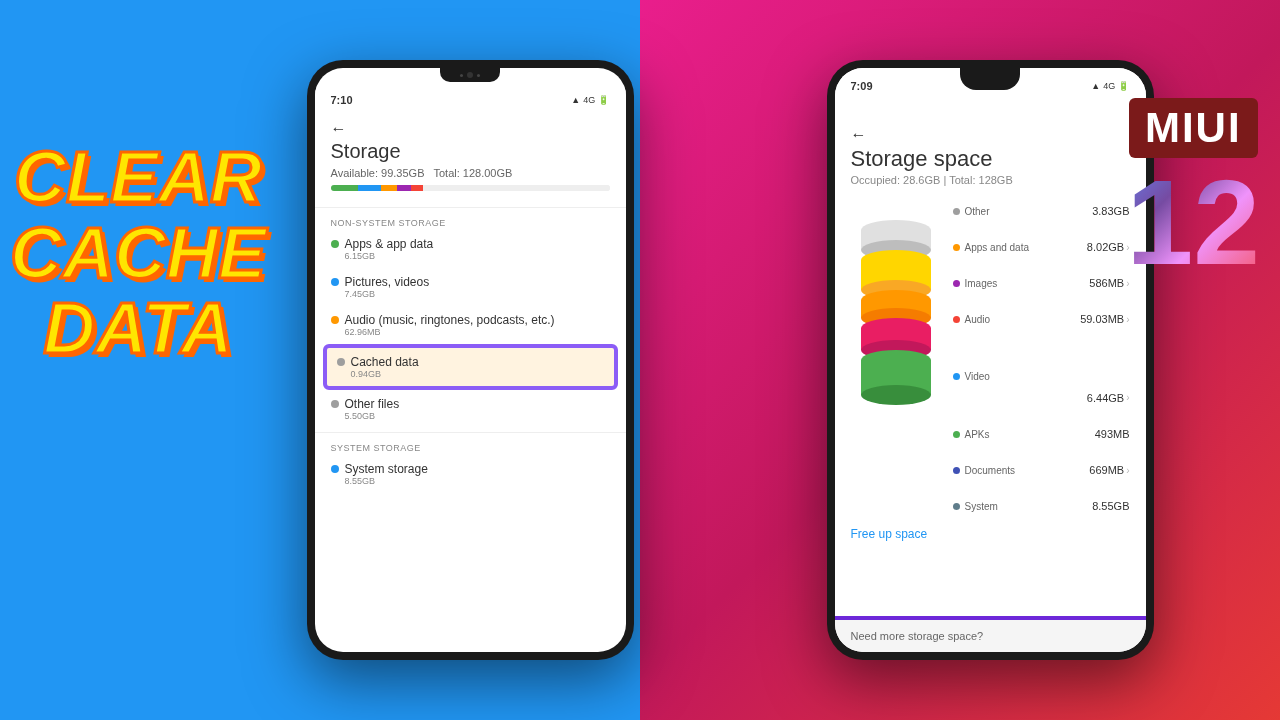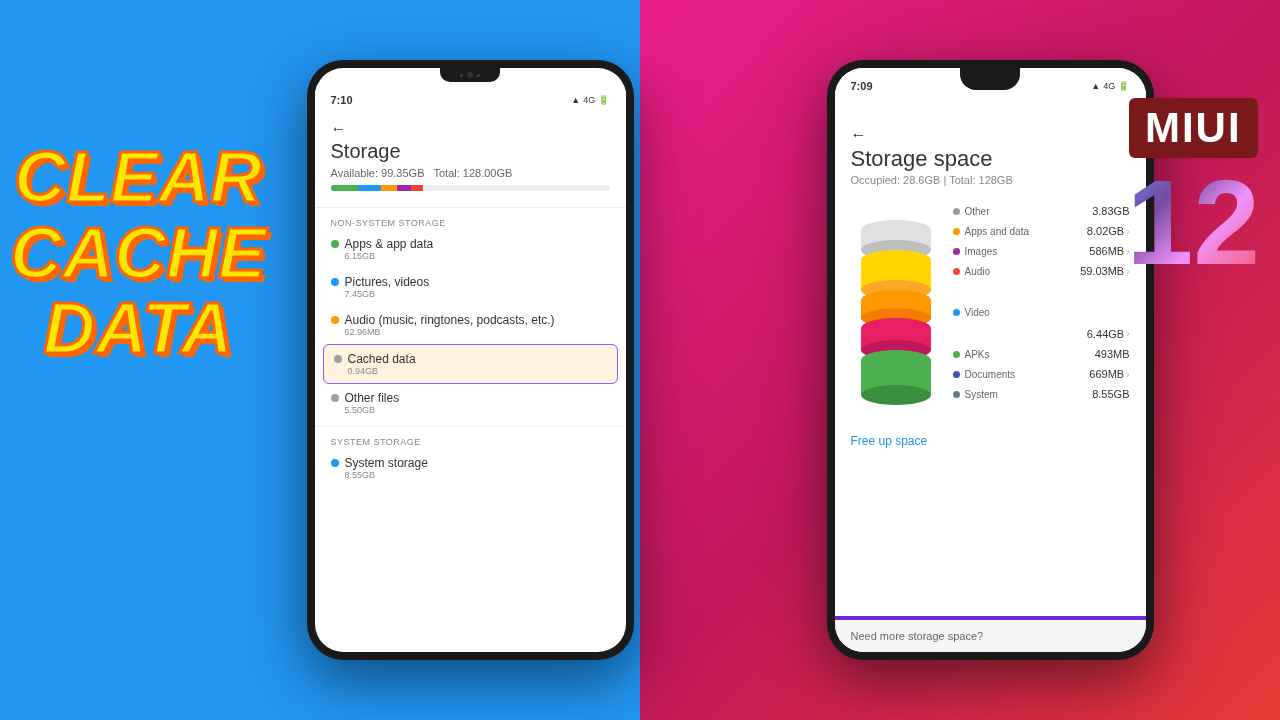--- a/index.html
+++ b/index.html
@@ -182,21 +182,21 @@
 
     .storage-item {
       display: flex;
       flex-direction: column;
       padding: 7px 16px;
       position: relative;
     }
 
     .storage-item.highlighted {
       background: #fff3e0;
-      border: 1px solid #8b5cf6;
+      border: 4px solid #8b5cf6;
       margin: 0 8px;
       border-radius: 6px;
       padding: 7px 10px;
     }
 
     .item-name {
       font-size: 12px;
       color: #333;
       display: flex;
       align-items: center;
@@ -244,21 +244,21 @@
       width: 90px;
       flex-shrink: 0;
       height: 220px;
       position: relative;
     }
 
     .storage-legend {
       flex: 1;
       display: flex;
       flex-direction: column;
-      gap: 2px;
+      gap: 18px;
     }
 
     .legend-item {
       display: flex;
       align-items: center;
       justify-content: space-between;
       padding: 3px 0;
       cursor: pointer;
     }
 

